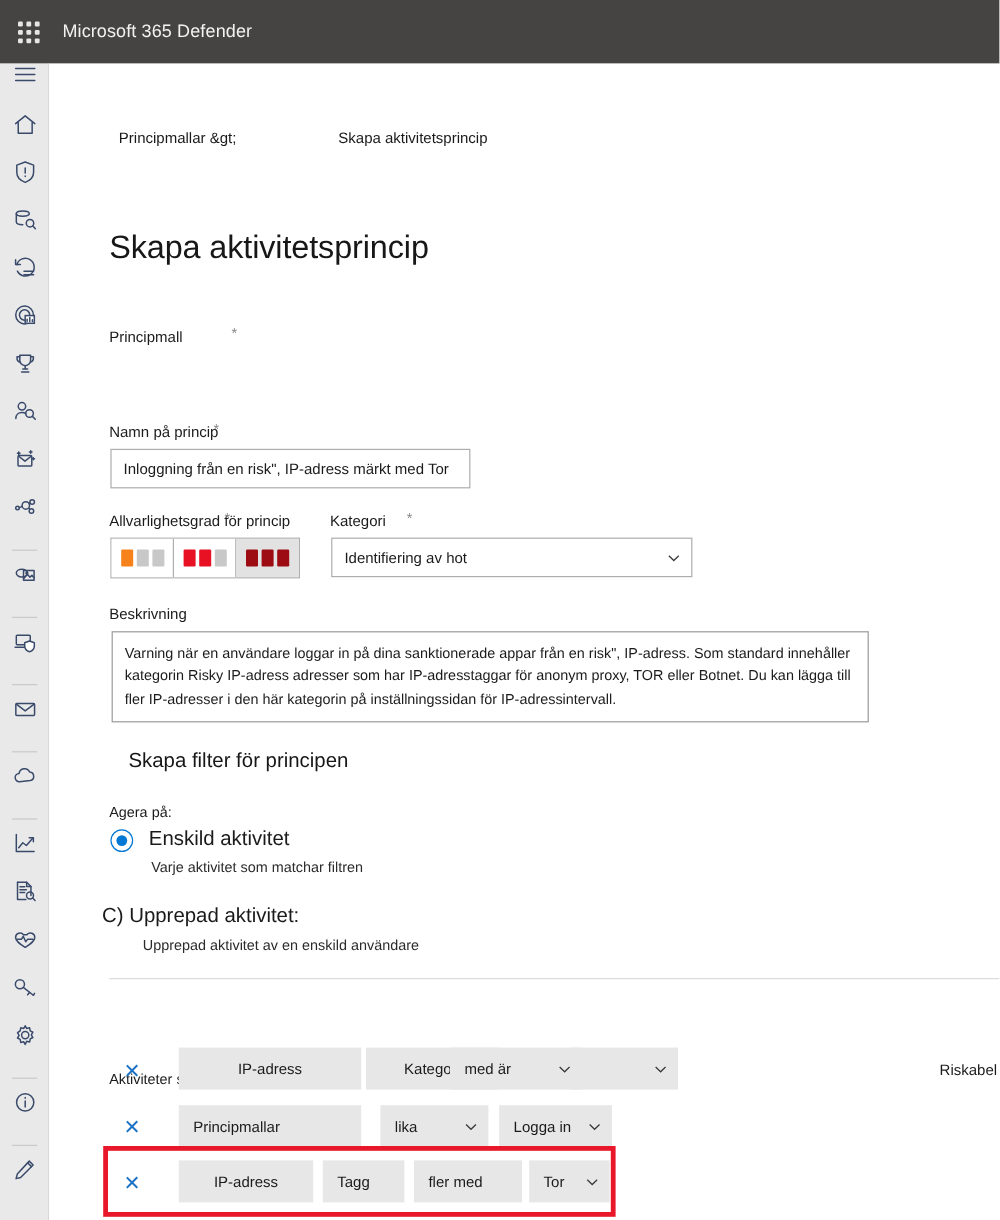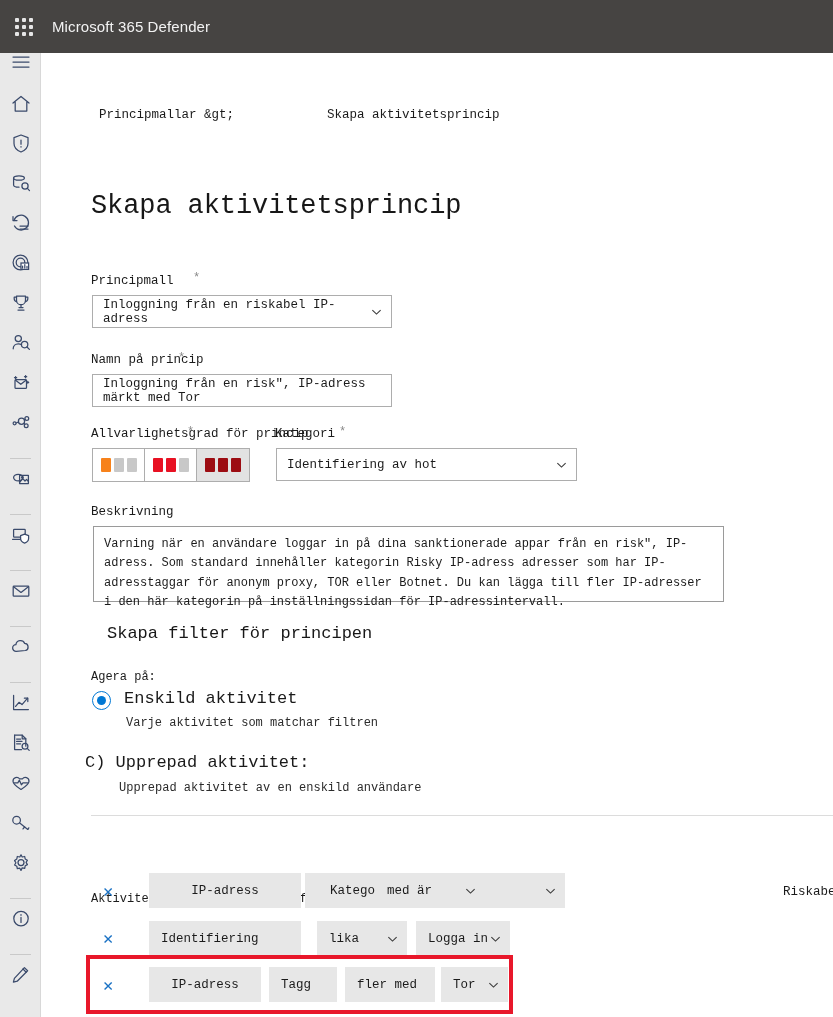--- a/index.html
+++ b/index.html
@@ -30,21 +30,21 @@
   .rail-item {
     position: absolute; left: 0; width: 41px; height: 28px;
     display: flex; align-items: center; justify-content: center;
   }
   .rail-item svg { display: block; }
   .rail-div {
     position: absolute; left: 10px; width: 21px; height: 1px; background: #c9c9c9;
   }
 
   
-  .content { position: absolute; left: 41px; top: 53px; width: 792px; height: 964px; background: #fff; font-family: Liberation Mono, monospace; }
+  .content { position: absolute; left: 41px; top: 53px; width: 792px; height: 964px; background: #fff; }
 
   .breadcrumb { position: absolute; left: 58px; top: 55px; font-size: 12.5px; color: #1a1a1a; }
   .crumb { display: inline-block; }
   .crumb-sep { display: inline-block; width: 78px; }
 
   .page-title {
     position: absolute; left: 50px; top: 138px;
     font-size: 27px; font-weight: 400; color: #171717; letter-spacing: -.1px;
   }
 
@@ -332,28 +332,20 @@
     <div class="breadcrumb">
       <span class="crumb">Principmallar &amp;gt;</span>
       <span class="crumb-sep"></span>
       <span class="crumb">Skapa aktivitetsprincip</span>
     </div>
 
     <div class="page-title">Skapa aktivitetsprincip</div>
 
     <div class="fld-label" style="left:50px; top:221px;">Principmall</div>
     <div class="req-star" style="left:152px; top:218px;">*</div>
-    <div class="box dd" style="left:51px; top:242px; width:300px; height:33px;">
-      <span>Inloggning från en riskabel IP-adress</span>
-      <span class="chev">
-        <svg viewBox="0 0 12 12">
-            <path d="M1.5 4 L6 8.3 L10.5 4" fill="none" stroke="#3b3b3b" stroke-width="1.2"></path>
-          </svg>
-      </span>
-    </div>
 
     <div class="fld-label" style="left:50px; top:300px;">Namn på princip</div>
     <div class="req-star" style="left:137px; top:298px;">*</div>
     <div class="box" style="left:51px; top:321px; width:300px; height:33px;">
       <span>Inloggning från en risk", IP-adress märkt med Tor</span>
     </div>
 
     <div class="fld-label" style="left:50px; top:374px;">Allvarlighetsgrad för princip</div>
     <div class="req-star" style="left:146px; top:372px;">*</div>
     <div class="sev-group" id="sev-group" style="left:51px; top:395px;">
@@ -419,21 +411,21 @@
       <span></span>
       <span class="chev">
         <svg viewBox="0 0 12 12">
             <path d="M1.5 4 L6 8.3 L10.5 4" fill="none" stroke="#3b3b3b" stroke-width="1.2"></path>
           </svg>
       </span>
     </div>
     <div class="cutoff" style="left:742px; top:832px;">Riskabel</div>
 
     <div class="fx" style="left:62px; top:878px;">✕</div>
-    <div class="pill left" style="left:92px; top:868px; width:152px; height:35px;">Identifiering</div>
+    <div class="pill left" style="left:92px; top:868px; width:152px; height:35px;">Principmallar</div>
     <div class="pill left" style="left:260px; top:868px; width:90px; height:35px;">
       <span>lika</span>
       <span class="chev">
         <svg viewBox="0 0 12 12">
             <path d="M1.5 4 L6 8.3 L10.5 4" fill="none" stroke="#3b3b3b" stroke-width="1.2"></path>
           </svg>
       </span>
     </div>
     <div class="pill left" style="left:359px; top:868px; width:94px; height:35px;">
       <span>Logga in</span>

